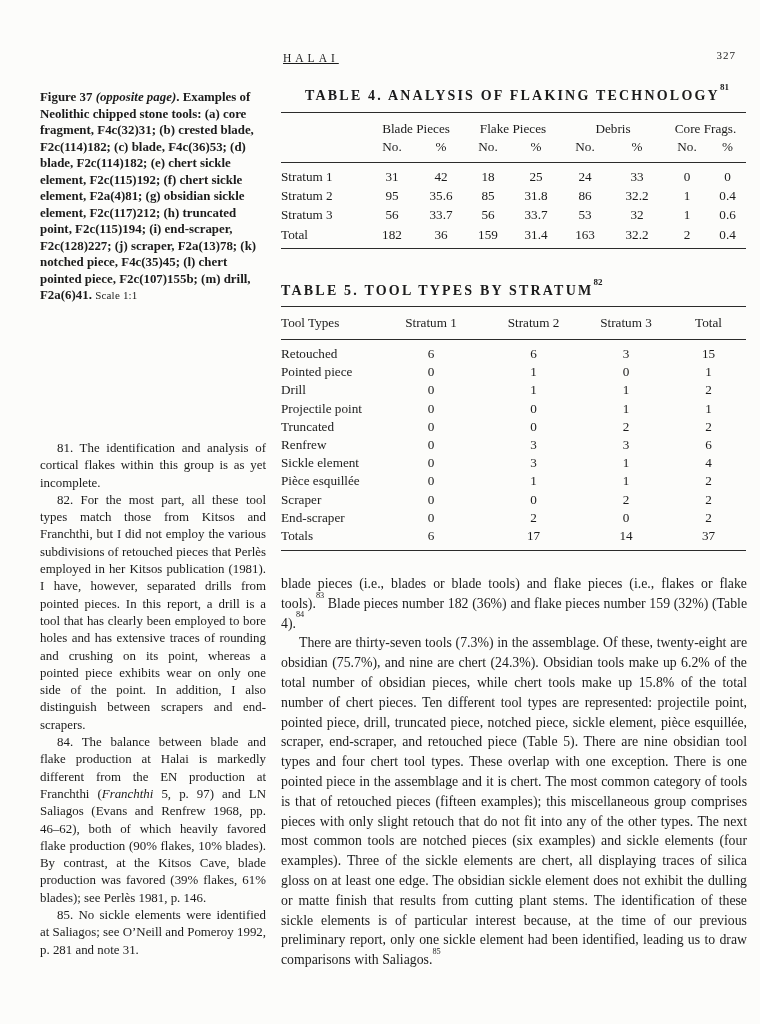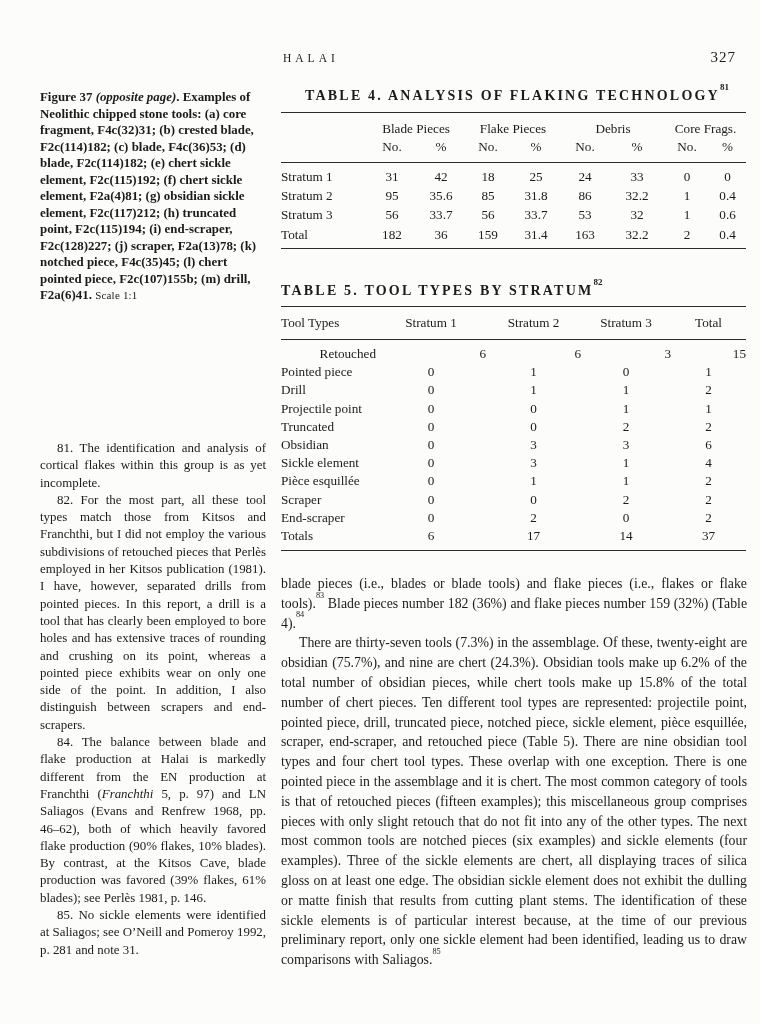--- a/index.html
+++ b/index.html
@@ -1,19 +1,19 @@
 <!DOCTYPE html>
 <html><head>
 <meta charset="utf-8">
 <style>
   html,body{margin:0;padding:0;background:#e8e8e6;}
   .page{position:relative;width:760px;height:1024px;background:#fcfcfa;color:#1b1b1b;
         font-family:"Liberation Serif",serif;overflow:hidden;margin:0 auto;}
-  .running-head{position:absolute;left:283px;top:52px;font-size:11.5px;letter-spacing:4px;}
-  .page-number{position:absolute;top:49px;right:24px;font-size:15px;letter-spacing:1px;}
+  .running-head{position:absolute;left:283px;top:52px;font-size:11.5px;letter-spacing:4px;text-decoration:underline;}
+  .page-number{position:absolute;top:49px;right:24px;font-size:11px;letter-spacing:1px;}
 
   
   .margin-caption{position:absolute;left:40px;top:89px;width:226px;
       font-size:12.9px;line-height:16.5px;font-weight:bold;text-align:left;}
   .seg-bold{font-weight:bold;}
   .seg-bold-italic{font-weight:bold;font-style:italic;}
   .seg-small{font-weight:normal;font-size:11px;letter-spacing:.2px;}
   .footnotes{position:absolute;left:40px;top:440px;width:226px;
       font-size:12.9px;line-height:17.3px;text-align:justify;}
   .footnotes p{margin:0;text-indent:17px;}
@@ -33,21 +33,21 @@
   .tbl thead td{text-align:center;}
   .t4 thead tr.group td{padding:8px 0 0 0;}
   .t4 thead tr.sub td{padding:2px 0 7px 0;text-align:center;}
   .t4 thead tr.sub{border-bottom:1px solid #2b2b2b;}
   .t4 tbody td{padding:1.6px 0;text-align:center;}
   .t4 tbody tr:first-child td{padding-top:6px;}
   .t4 tbody tr:last-child td{padding-bottom:5px;}
   .t5 thead td{padding:8px 0 8px 0;}
   .t5 thead{border-bottom:1px solid #2b2b2b;}
   .t5 tbody td{padding:1.1px 0;text-align:center;}
-  .t5 tbody tr:first-child td{padding-top:6px;text-align:right;}
+  .t5 tbody tr:first-child td{padding-top:6px;}
   .t5 tbody tr:last-child td{padding-bottom:6px;}
   .tbl td.rowlabel{text-align:left;white-space:nowrap;}
   .t5 thead td.rowlabel{text-align:left;}
 
   .body-text{position:absolute;left:281px;top:574px;width:466px;
       font-size:13.8px;line-height:19.8px;text-align:justify;}
   .body-text p{margin:0;}
   .body-text p.indent{text-indent:18px;}
   .body-text sup, .footnotes sup{font-size:.6em;line-height:0;position:relative;top:-.55em;}
 </style>
@@ -200,21 +200,21 @@
             <td>1</td>
           </tr>
           <tr>
             <td class="rowlabel">Truncated</td>
             <td>0</td>
             <td>0</td>
             <td>2</td>
             <td>2</td>
           </tr>
           <tr>
-            <td class="rowlabel">Obsidian</td>
+            <td class="rowlabel">Renfrew</td>
             <td>0</td>
             <td>3</td>
             <td>3</td>
             <td>6</td>
           </tr>
           <tr>
             <td class="rowlabel">Sickle element</td>
             <td>0</td>
             <td>3</td>
             <td>1</td>

